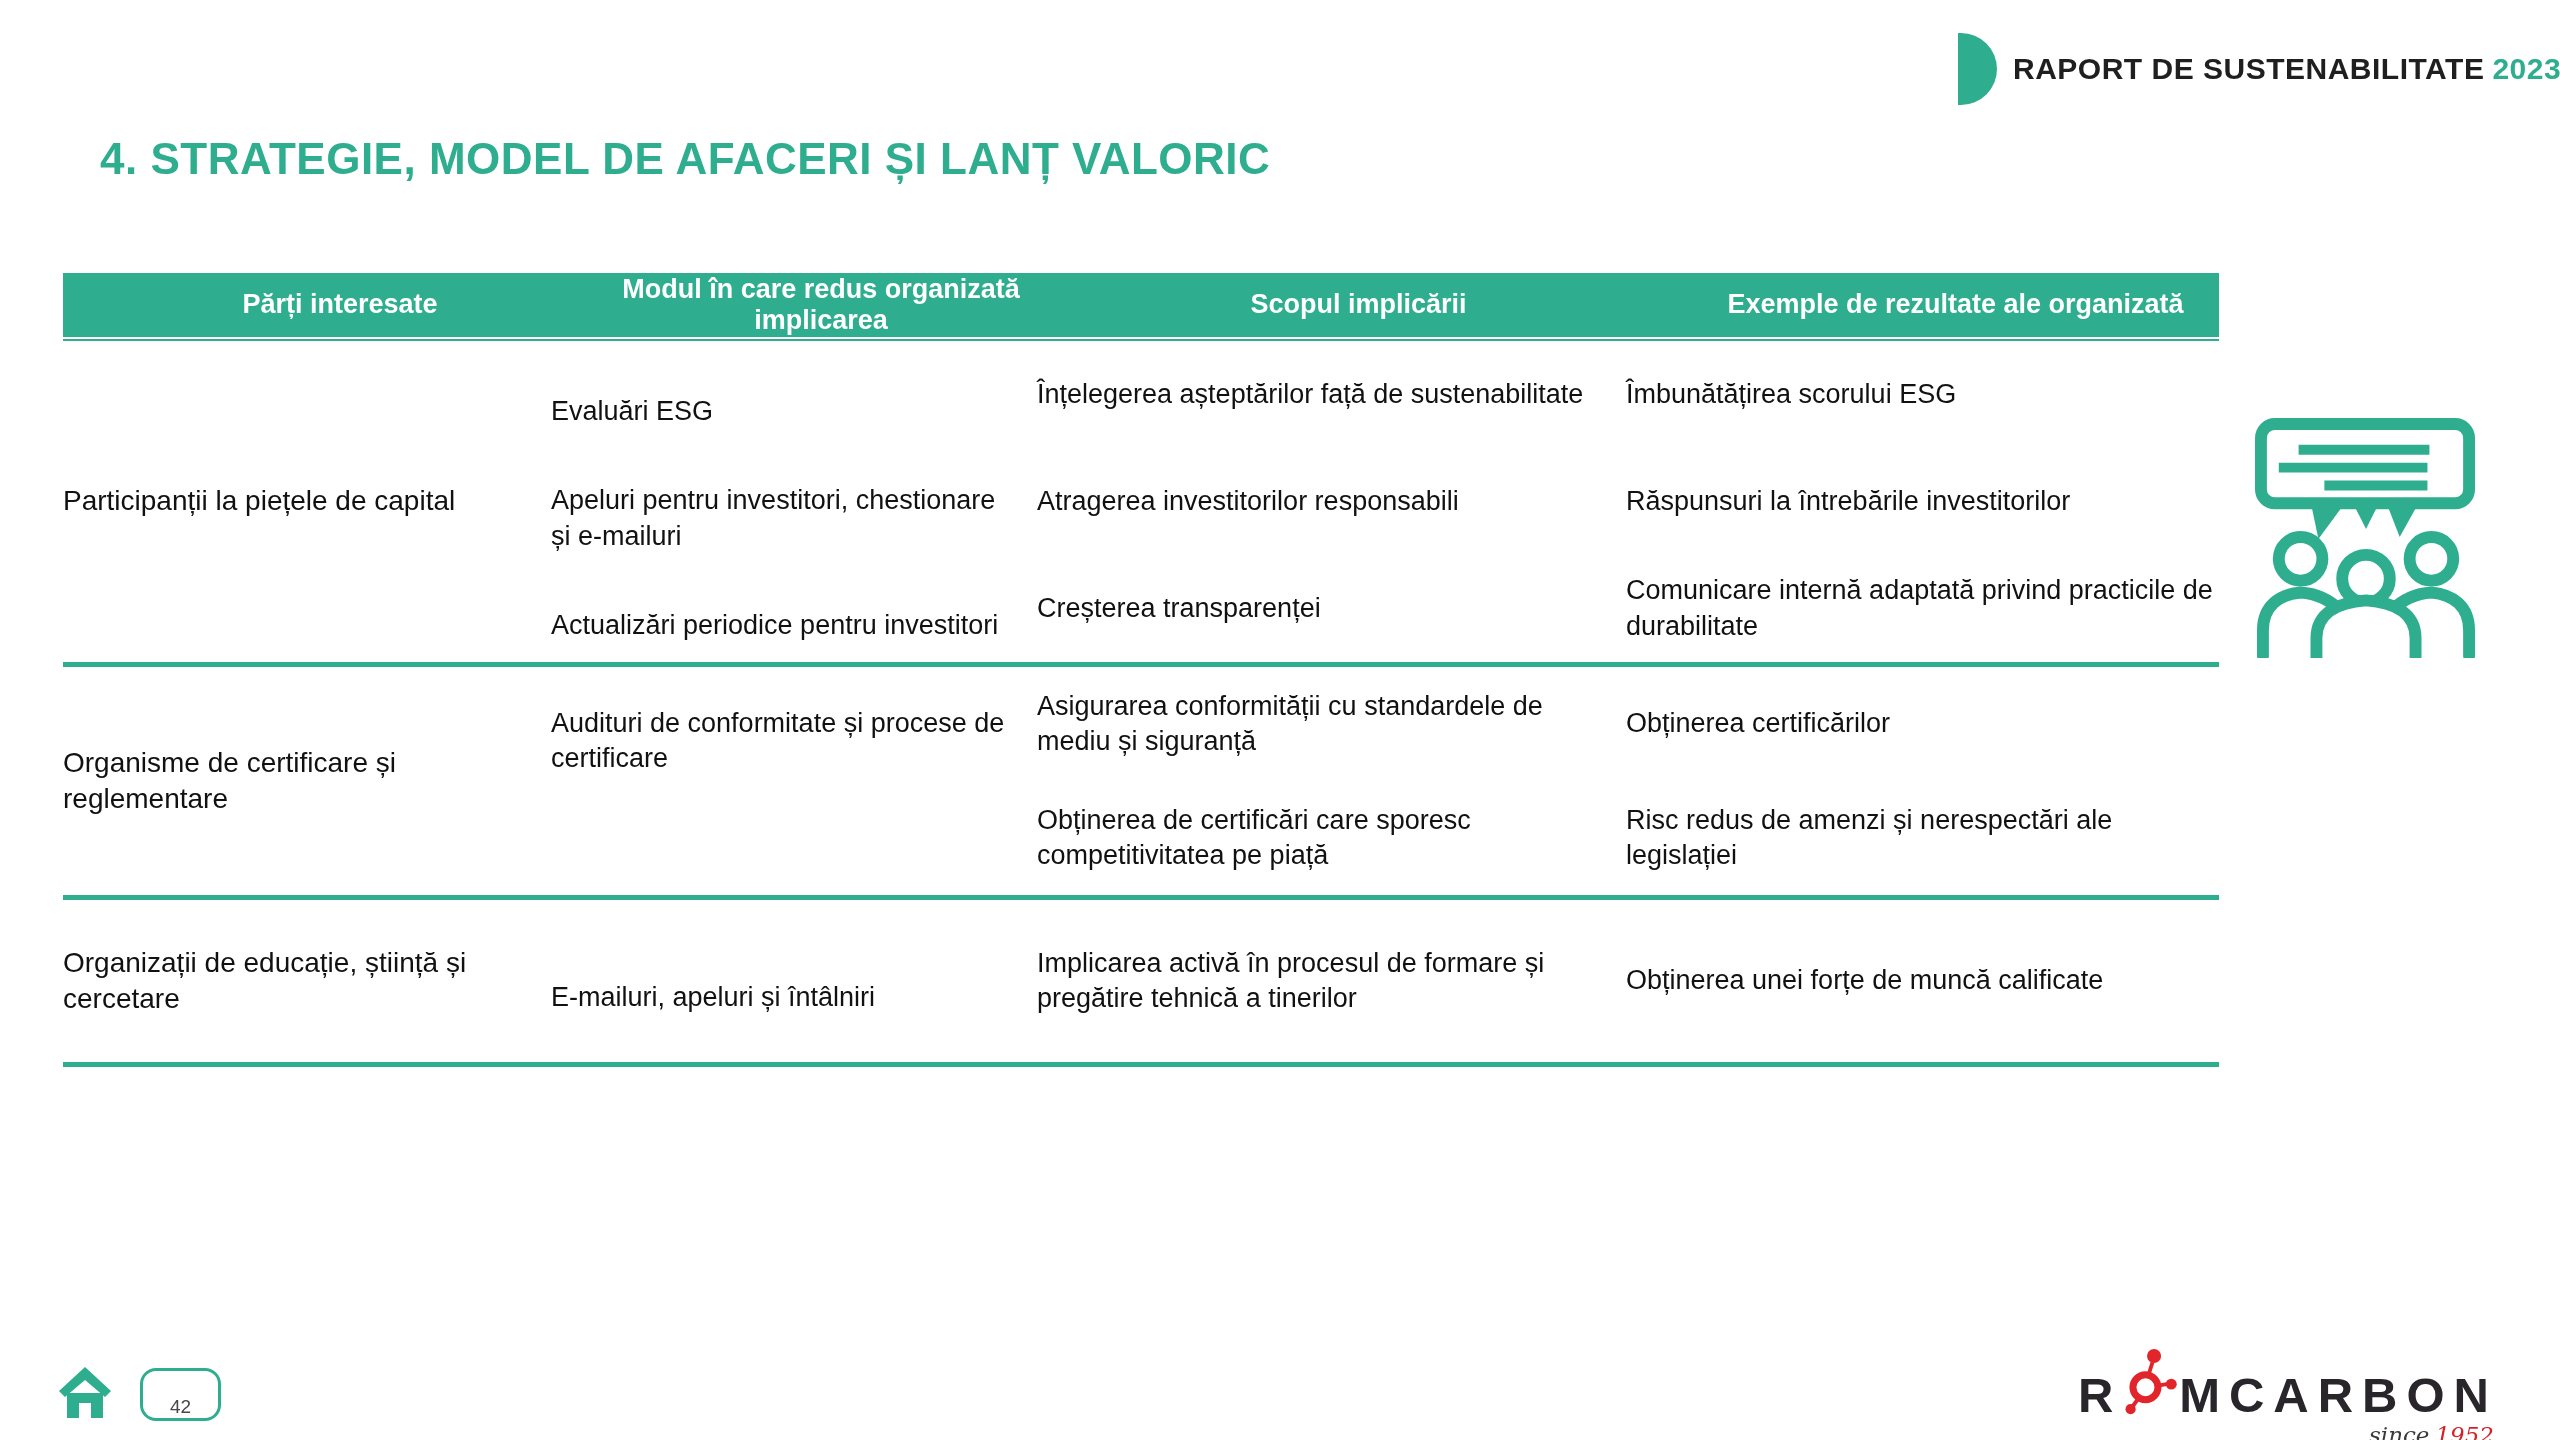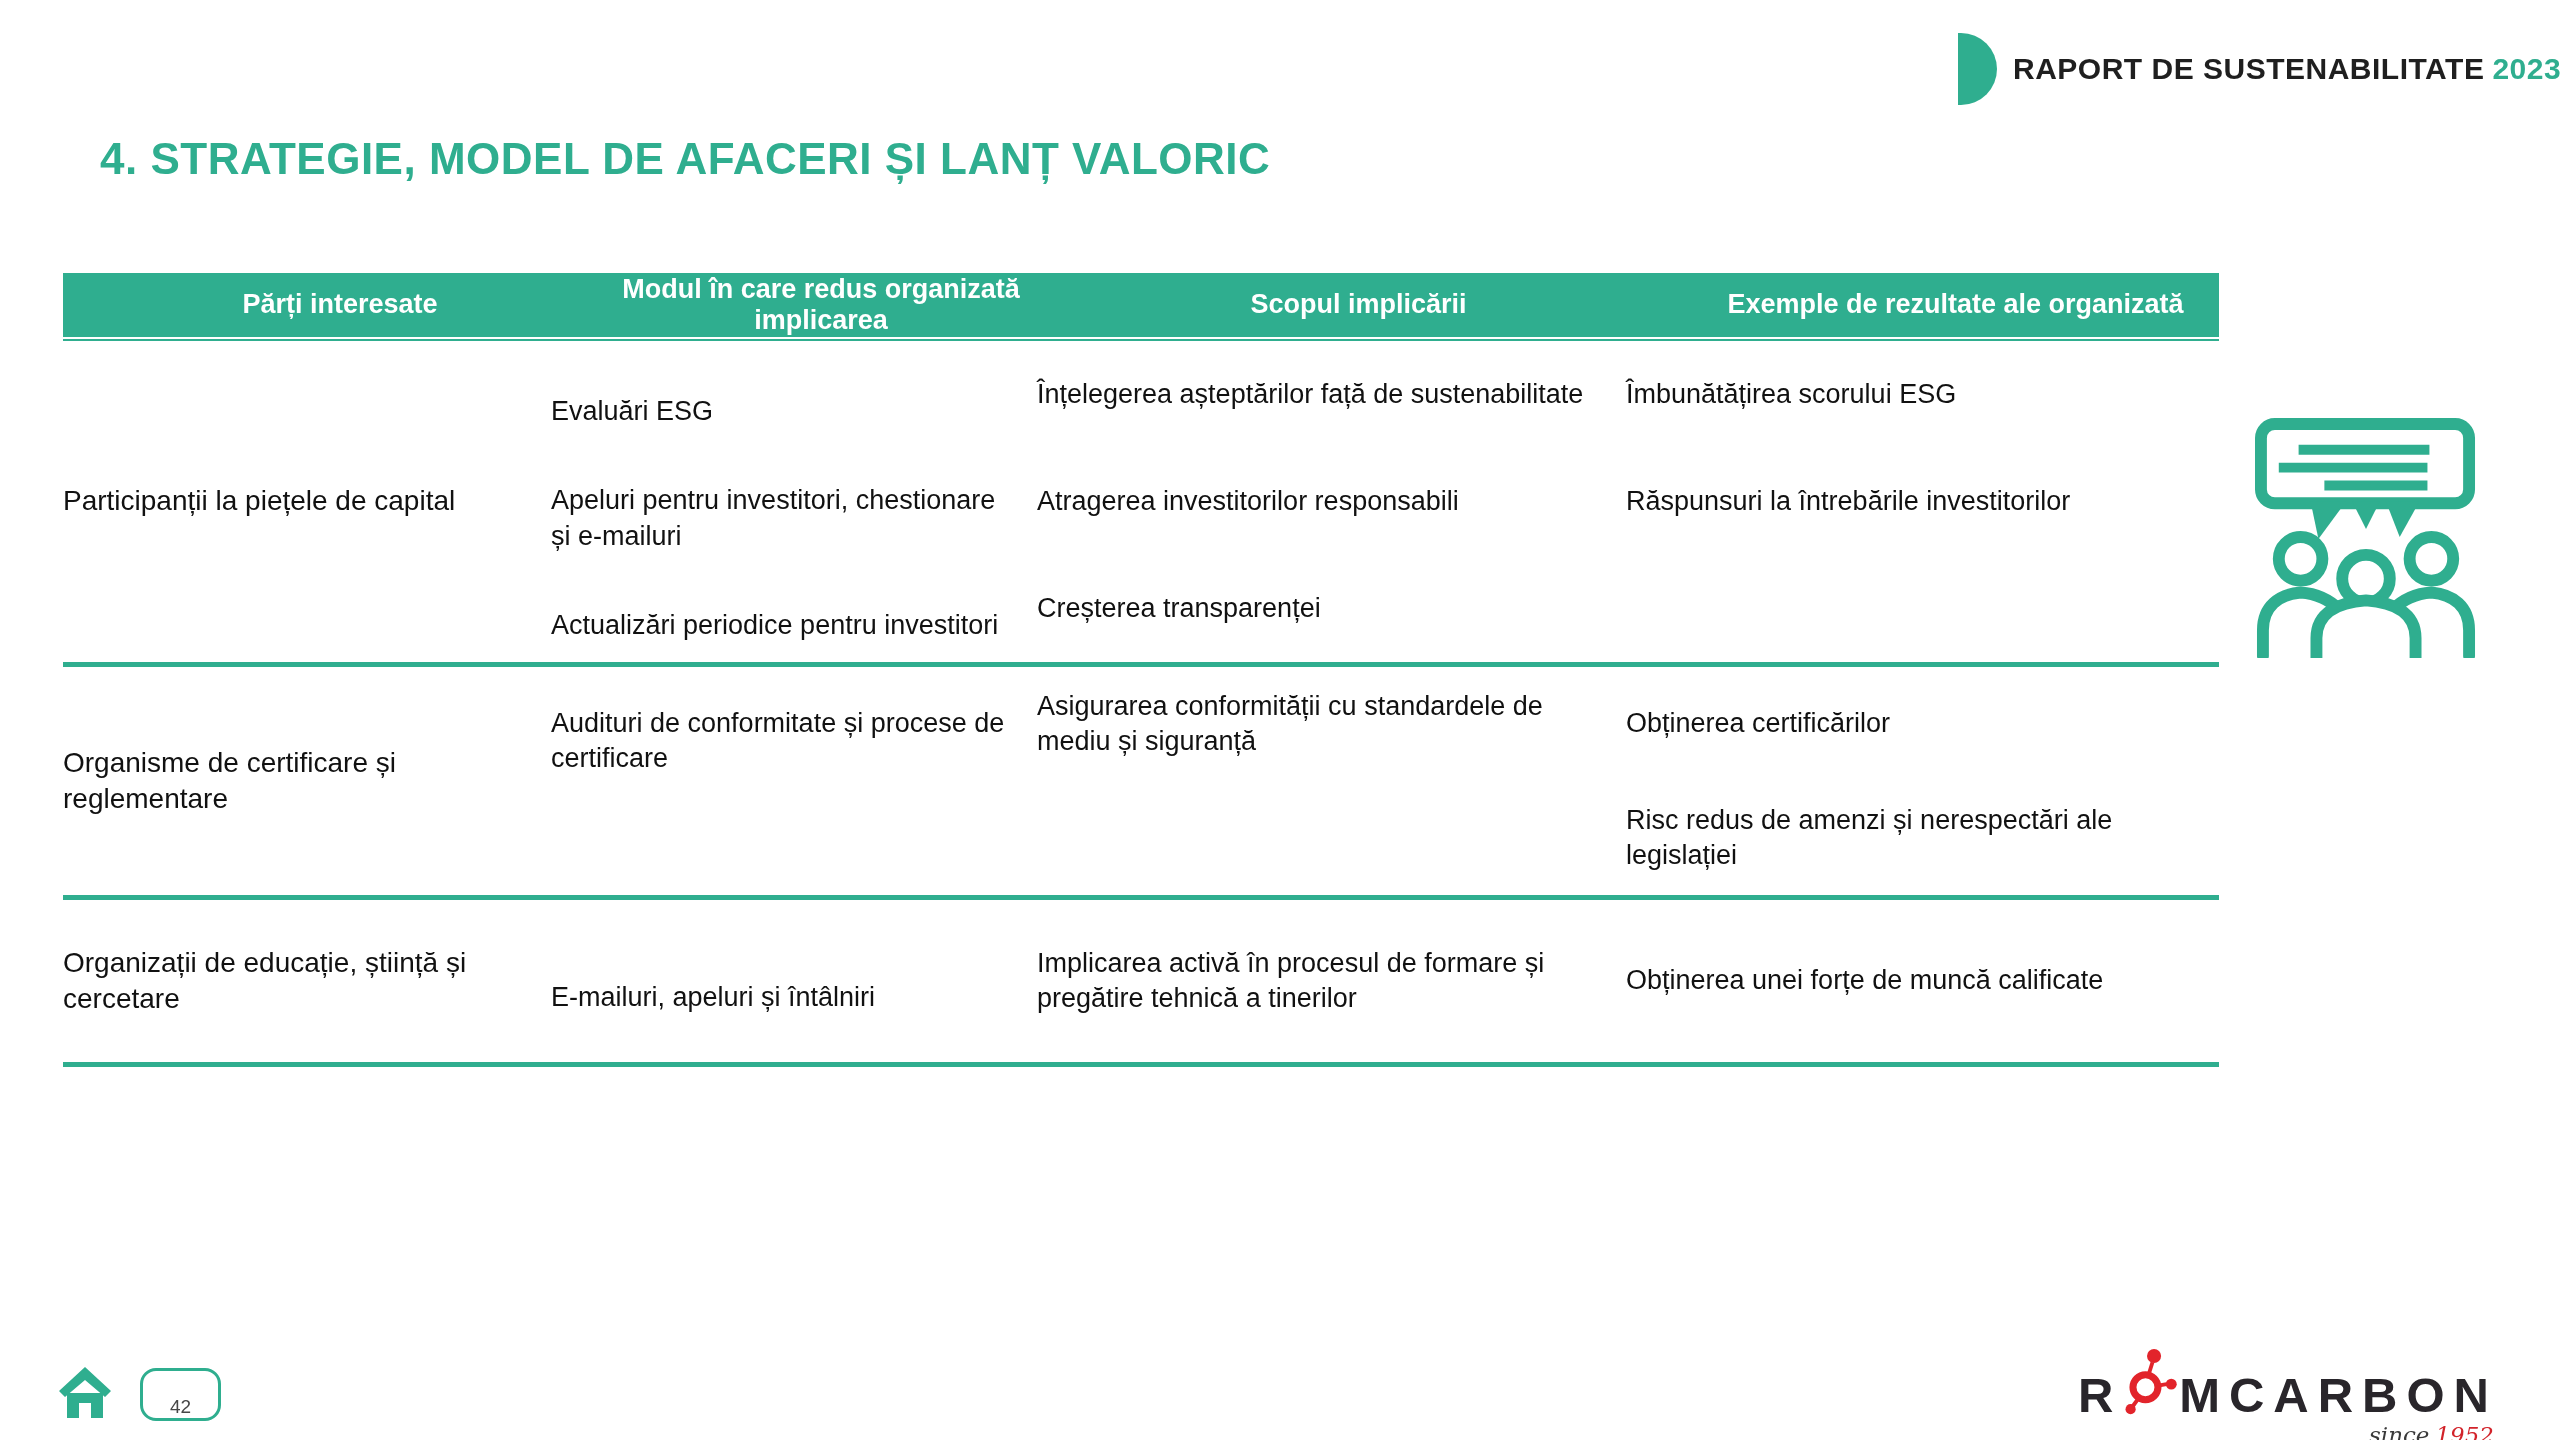--- a/index.html
+++ b/index.html
@@ -136,29 +136,31 @@
     <section class="group group-1">
       <div class="stakeholder">Participanții la piețele de capital</div>
       <div class="cell c2">Evaluări ESG</div>
       <div class="cell c3">Înțelegerea așteptărilor față de sustenabilitate</div>
       <div class="cell c4">Îmbunătățirea scorului ESG</div>
       <div class="cell c2">Apeluri pentru investitori, chestionare și e-mailuri</div>
       <div class="cell c3">Atragerea investitorilor responsabili</div>
       <div class="cell c4">Răspunsuri la întrebările investitorilor</div>
       <div class="cell c2">Actualizări periodice pentru investitori</div>
       <div class="cell c3">Creșterea transparenței</div>
+      <div class="cell c4">Comunicare internă adaptată privind practicile de durabilitate</div>
     </section>
     <div class="divider"></div>
 
     <section class="group group-2">
       <div class="stakeholder">Organisme de certificare și reglementare</div>
       <div class="cell c2">Audituri de conformitate și procese de certificare</div>
       <div class="cell c3">Asigurarea conformității cu standardele de mediu și siguranță</div>
       <div class="cell c4">Obținerea certificărilor</div>
       <div class="cell c2"></div>
+      <div class="cell c3">Obținerea de certificări care sporesc competitivitatea pe piață</div>
       <div class="cell c4">Risc redus de amenzi și nerespectări ale legislației</div>
     </section>
     <div class="divider"></div>
 
     <section class="group group-3">
       <div class="stakeholder">Organizații de educație, știință și cercetare</div>
       <div class="cell c2">E-mailuri, apeluri și întâlniri</div>
       <div class="cell c3">Implicarea activă în procesul de formare și pregătire tehnică a tinerilor</div>
       <div class="cell c4">Obținerea unei forțe de muncă calificate</div>
     </section>

